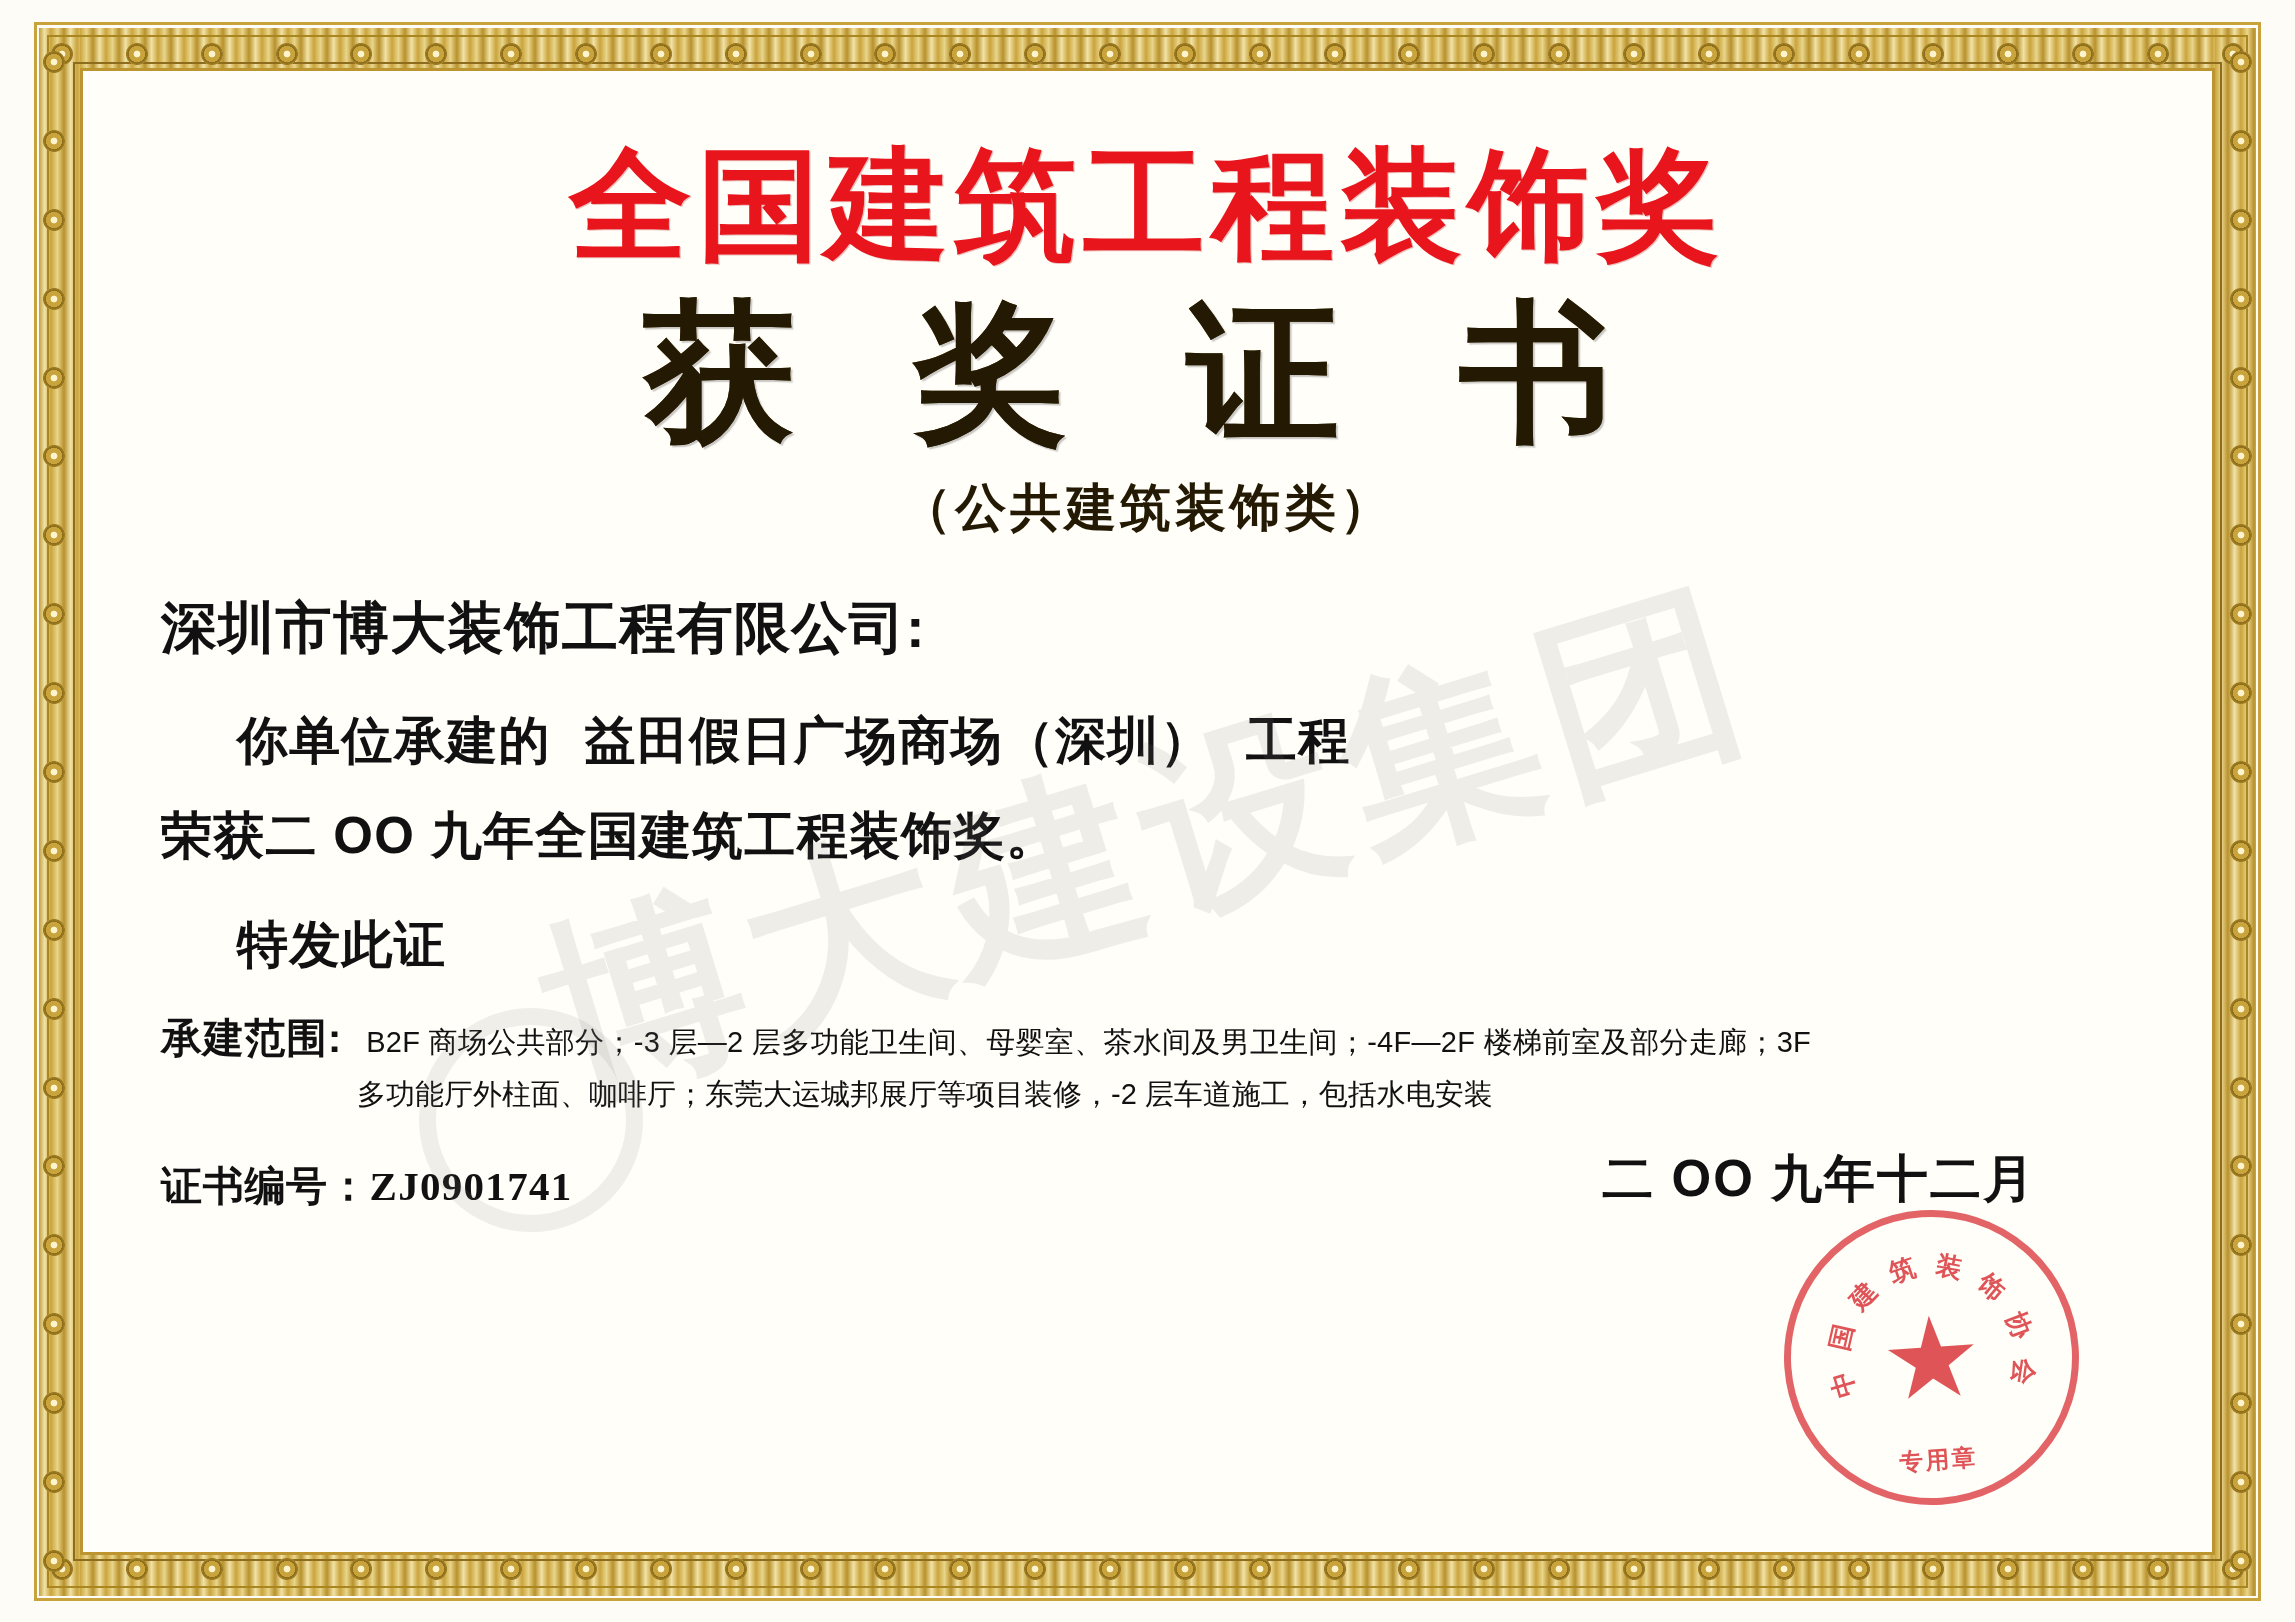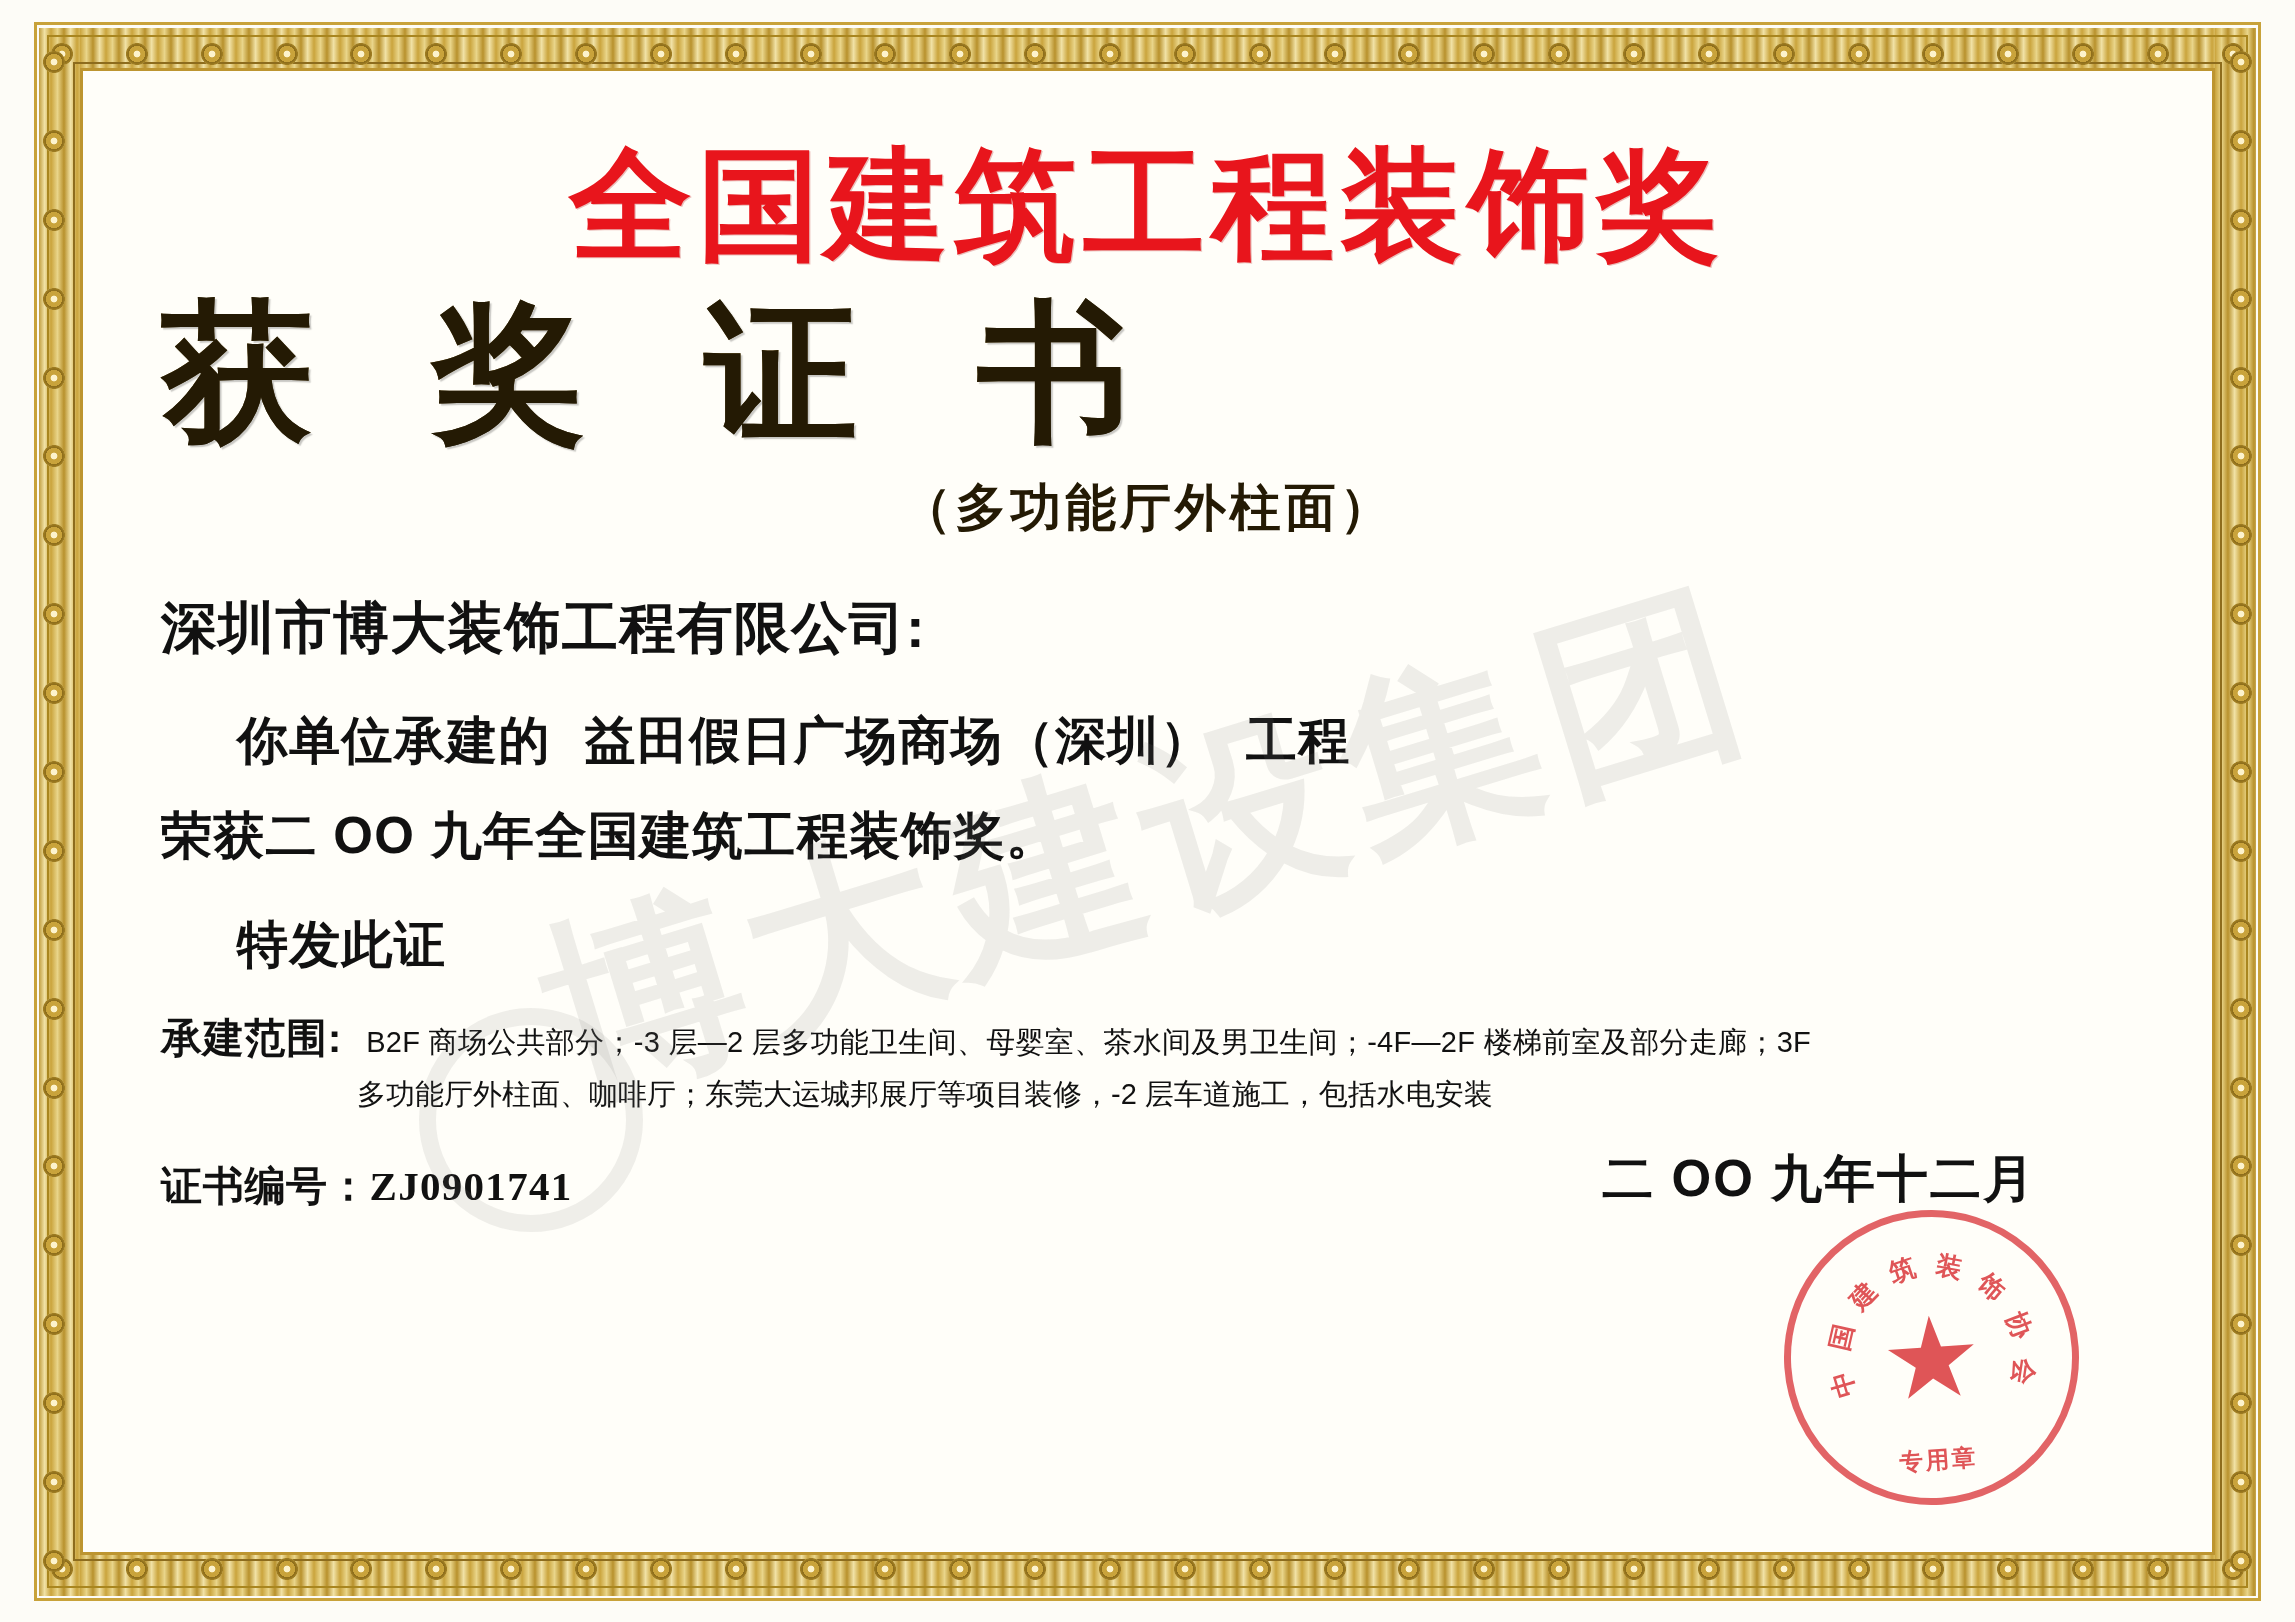--- a/index.html
+++ b/index.html
@@ -127,21 +127,21 @@
     font-family: "Liberation Sans", "DejaVu Sans", sans-serif;
     font-weight: 700;
     font-size: 122px;
     letter-spacing: 6.5px;
     line-height: 1.1;
     margin-top: 35px;
     text-shadow: 1.3px 1.3px 0 rgba(170,0,0,0.25);
   }
 
   .title-sub {
-    text-align: left;
+    text-align: center;
     font-family: "Liberation Serif", "DejaVu Serif", serif;
     font-weight: 700;
     font-size: 152px;
     letter-spacing: 41px;
     line-height: 1.12;
     margin-top: 17px;
     background: linear-gradient(180deg, #3a2b07 0%, #6b4f0d 40%, #201703 100%);
     -webkit-background-clip: text;
     background-clip: text;
     color: #241a04;
@@ -429,21 +429,21 @@
       <span class="motif"></span>
       <span class="motif"></span>
   </div>
 
   <div class="content">
 
     <div class="title-main">全国建筑工程装饰奖</div>
 
     <div class="title-sub">获 奖 证 书</div>
 
-    <div class="title-category">（多功能厅外柱面）</div>
+    <div class="title-category">（公共建筑装饰类）</div>
 
     <div class="recipient">深圳市博大装饰工程有限公司:</div>
 
     <div class="body-line indent">
       <span>你单位承建的</span>
       <span class="project-name">益田假日广场商场（深圳）</span>
       <span>工程</span>
     </div>
 
     <div class="body-line">荣获二 OO 九年全国建筑工程装饰奖。</div>

